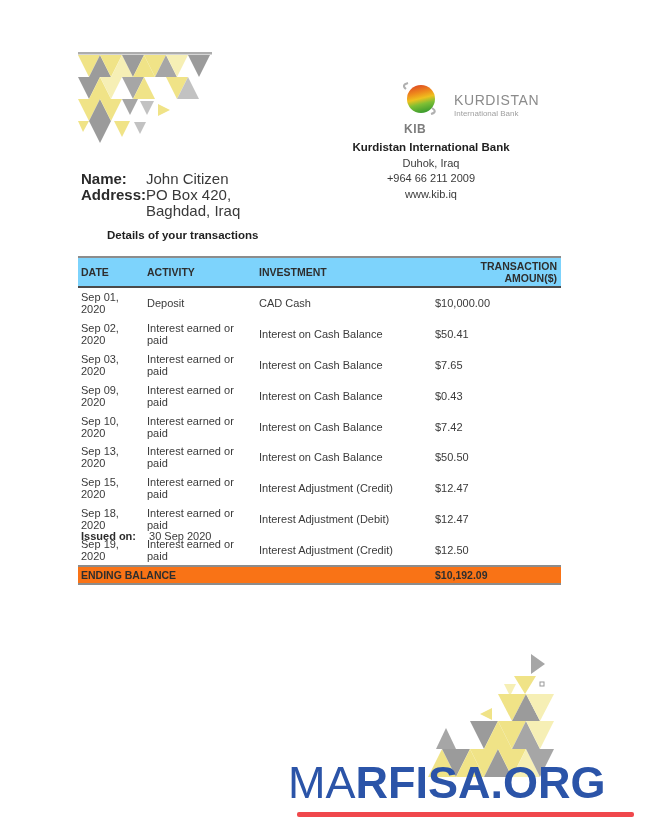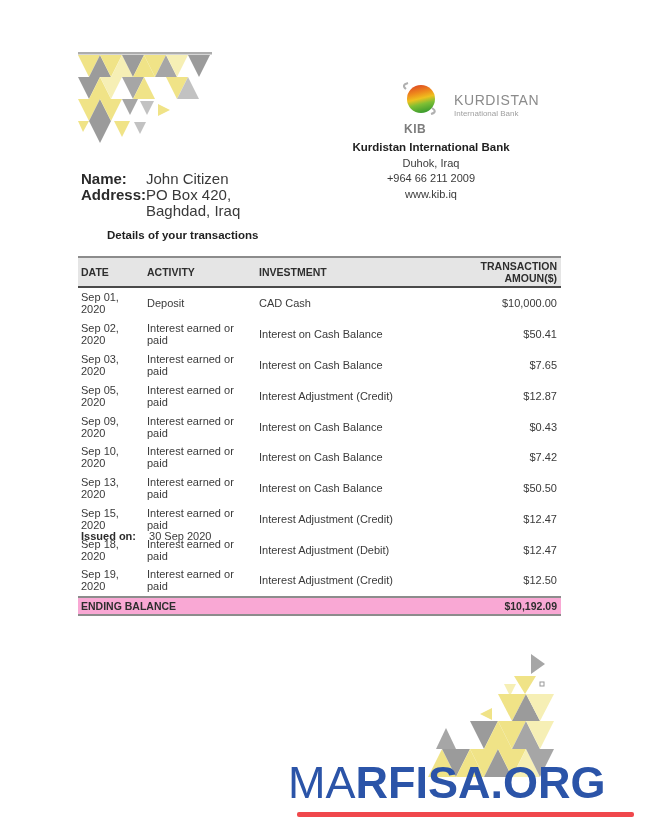--- a/index.html
+++ b/index.html
@@ -27,32 +27,32 @@
   .customer{position:absolute;left:81px;top:171px;font-size:15px;line-height:16px;}
   .cust-row{display:flex;}
   .cust-label{width:65px;font-weight:bold;color:#2b2b2b;}
   .cust-value{color:#3a3a3a;}
 
   .section-title{position:absolute;left:81px;top:229px;font-weight:bold;font-size:11.5px;color:#1f1f1f;padding-left:26px;}
 
   
   .tbl{position:absolute;left:78px;top:256px;width:483px;border-collapse:collapse;font-size:11px;}
   .tbl th{
-    background:#e5e5e5;text-align:left;font-size:10.5px;color:#2e2e2e;
+    background:#7dd3fc;text-align:left;font-size:10.5px;color:#2e2e2e;
     padding:2px 2px 2px 3px;border-top:2px solid #8c8c8c;border-bottom:2px solid #4a4a4a;
   }
   .tbl th.amt{text-align:right;padding-right:4px;}
   .tbl td{padding:3.4px 2px 3.4px 3px;color:#3a3a3a;}
-  .tbl td.amt{text-align:right;padding-right:4px;}
+  .tbl td.amt{padding-right:4px;}
   .col-date{width:66px;}
   .col-activity{width:112px;}
   .col-investment{width:176px;}
   .col-amount{width:129px;}
   .tbl tfoot td{
-    background:#f9a8d4;font-weight:bold;color:#2e2e2e;font-size:10.5px;
+    background:#f97316;font-weight:bold;color:#2e2e2e;font-size:10.5px;
     border-top:2px solid #8c8c8c;border-bottom:2.5px solid #8c8c8c;padding:2px 2px 2px 3px;
   }
   .tbl tfoot td.amt{padding-right:4px;}
 
   
   .issued{position:absolute;left:81px;top:530px;font-size:11px;}
   .issued .lbl{font-weight:bold;color:#2b2b2b;margin-right:13px;}
 
   
   .watermark{position:absolute;left:288px;top:757px;width:356px;text-align:left;z-index:2;
@@ -173,26 +173,20 @@
         <td>Interest on Cash Balance</td>
         <td class="amt">$50.41</td>
       </tr>
         <tr>
         <td>Sep 03, 2020</td>
         <td>Interest earned or paid</td>
         <td>Interest on Cash Balance</td>
         <td class="amt">$7.65</td>
       </tr>
         <tr>
-        <td>Sep 05, 2020</td>
-        <td>Interest earned or paid</td>
-        <td>Interest Adjustment (Credit)</td>
-        <td class="amt">$12.87</td>
-      </tr>
-        <tr>
         <td>Sep 09, 2020</td>
         <td>Interest earned or paid</td>
         <td>Interest on Cash Balance</td>
         <td class="amt">$0.43</td>
       </tr>
         <tr>
         <td>Sep 10, 2020</td>
         <td>Interest earned or paid</td>
         <td>Interest on Cash Balance</td>
         <td class="amt">$7.42</td>

